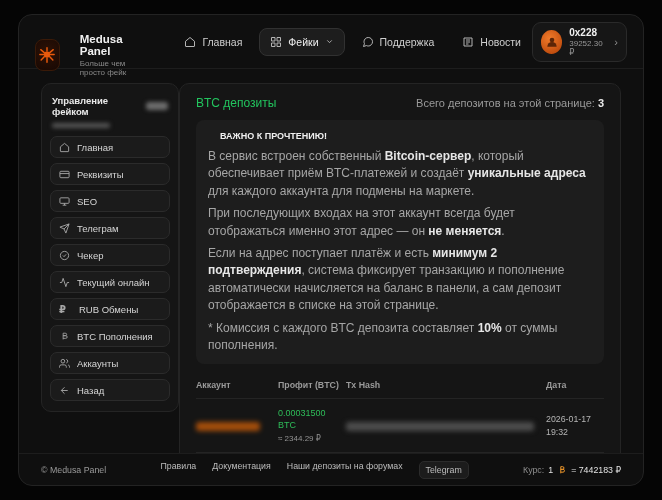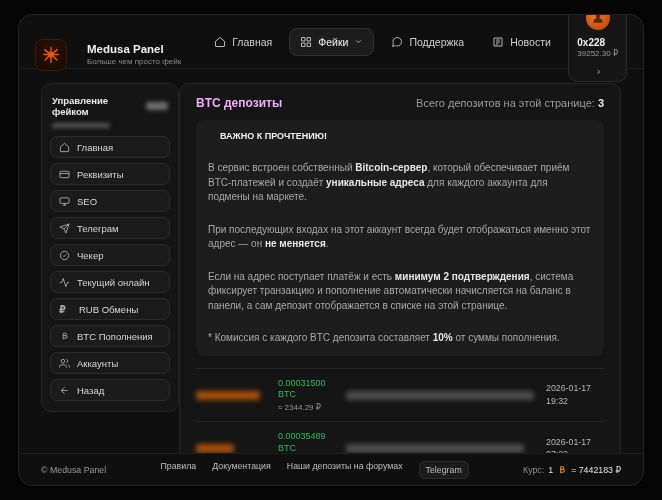--- a/index.html
+++ b/index.html
@@ -17,21 +17,21 @@
     border:1px solid #3a1a08; display:flex; align-items:center; justify-content:center; }
   .logo svg { width:22px; height:22px; }
   .brand-title { font-size:11.5px; font-weight:bold; color:#f0f0f0; }
   .brand-sub { font-size:8px; color:#8a8a8a; margin-top:2px; }
   .topnav { display:flex; align-items:center; gap:6px; margin-left:22px; }
   .nav-item { display:flex; align-items:center; gap:6px; padding:7px 10px; border-radius:8px;
     font-size:10.5px; color:#cfcfcf; cursor:pointer; border:1px solid transparent; }
   .nav-item svg { width:12px; height:12px; stroke:#b5b5b5; }
   .nav-item.active { background:#1d1d1d; border-color:#313131; color:#f0f0f0; }
   .user-chip { margin-left:auto; display:flex; align-items:center; gap:7px;
-    background:#161616; border:1px solid #2a2a2a; border-radius:9px; padding:4px 8px; cursor:pointer;flex-direction:column; }
+    background:#161616; border:1px solid #2a2a2a; border-radius:9px; padding:4px 8px; cursor:pointer; }
   .avatar { width:24px; height:24px; border-radius:50%;
     background:radial-gradient(circle at 40% 35%, #f07a2a, #b03f06); display:flex; align-items:center; justify-content:center; }
   .avatar svg { width:14px; height:14px; }
   .user-name { font-size:10px; color:#efefef; font-weight:bold; }
   .user-balance { font-size:8px; color:#979797; margin-top:1px; }
   .chev { font-size:11px; color:#8f8f8f; padding-left:2px; }
 
   
   .content { flex:1; display:flex; padding:14px 22px; align-items:flex-start; overflow:hidden; }
   .panel-box { background:#151515; border:1px solid #242424; border-radius:10px; }
@@ -43,25 +43,25 @@
   .blur-line { width:58px; height:5px; border-radius:2px; background:#555; filter:blur(2px); margin:6px 2px 8px; }
   .side-item { display:flex; align-items:center; gap:7px; height:22px; margin-top:5px;
     background:#1b1b1b; border:1px solid #2b2b2b; border-radius:7px; padding:0 8px;
     font-size:9.5px; color:#d6d6d6; cursor:pointer; }
   .side-item svg { width:11px; height:11px; stroke:#a7a7a7; flex:0 0 11px; }
   .icon-text { font-size:7px; font-weight:bold; color:#a7a7a7; width:13px; flex:0 0 13px; }
 
   
   .main-panel { flex:1; padding:12px 16px 14px; }
   .panel-head { display:flex; align-items:baseline; justify-content:space-between; }
-  .panel-title { font-size:12px; font-weight:bold; color:#f0abfc; }
+  .panel-title { font-size:12px; font-weight:normal; color:#22c55e; }
   .panel-summary { font-size:11px; color:#9a9a9a; }
   .panel-summary b { color:#eaeaea; }
   .notice { background:#1d1d1d; border-radius:8px; padding:10px 12px; margin-top:10px; }
-  .notice p { font-size:10px; line-height:1.45; color:#a6a6a6; margin-top:18px; }
+  .notice p { font-size:12px; line-height:1.45; color:#a6a6a6; margin-top:5px; }
   .notice p b { color:#e6e6e6; }
   .notice .notice-head { font-size:9px; font-weight:bold; color:#f0f0f0; margin-top:0;margin-left:12px; }
 
   
   .tbl { margin-top:12px; }
   .tr { display:grid; grid-template-columns:78px 64px 1fr 58px; column-gap:4px; align-items:center; }
   .tr.body { border-top:1px solid #242424; padding:9px 0; }
   .th { padding:4px 0 8px; }
   .th .td { font-size:8.8px; color:#9a9a9a; font-weight:bold; }
   .blob { display:inline-block; border-radius:3px; }
@@ -229,20 +229,26 @@
 
       <div class="notice">
         <p class="notice-head">ВАЖНО К ПРОЧТЕНИЮ!</p>
         <p>В сервис встроен собственный <b>Bitcoin-сервер</b>, который обеспечивает приём BTC-платежей и создаёт <b>уникальные адреса</b> для каждого аккаунта для подмены на маркете.</p>
         <p>При последующих входах на этот аккаунт всегда будет отображаться именно этот адрес — он <b>не меняется</b>.</p>
         <p>Если на адрес поступает платёж и есть <b>минимум 2 подтверждения</b>, система фиксирует транзакцию и пополнение автоматически начисляется на баланс в панели, а сам депозит отображается в списке на этой странице.</p>
         <p>* Комиссия с каждого BTC депозита составляет <b>10%</b> от суммы пополнения.</p>
       </div>
 
       <div class="tbl">
+        <div class="tr th">
+          <div class="td">Аккаунт</div>
+          <div class="td">Профит (BTC)</div>
+          <div class="td">Tx Hash</div>
+          <div class="td">Дата</div>
+        </div>
 
         <div class="tr body">
           <div class="td"><span class="blob acc" style="width:64px"></span></div>
           <div class="td profit">
             <div class="g">0.00031500</div>
             <div class="g">BTC</div>
             <div class="sub">≈ 2344.29 ₽</div>
           </div>
           <div class="td"><span class="blob hash" style="width:188px"></span></div>
           <div class="td datecell">

